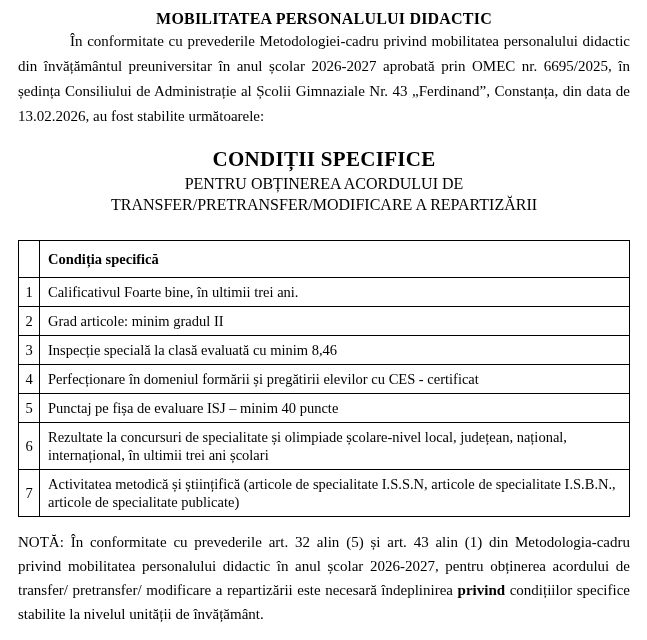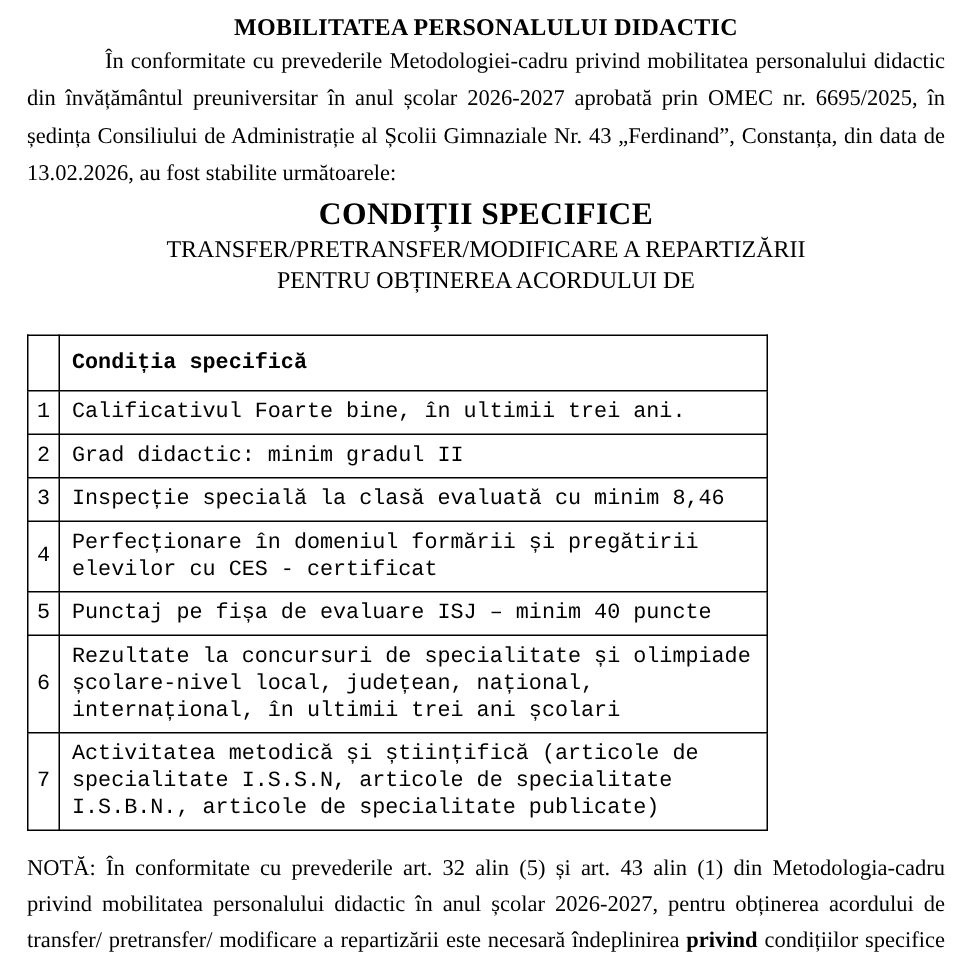--- a/index.html
+++ b/index.html
@@ -23,39 +23,39 @@
     line-height: 21px;
     letter-spacing: 0.2px;
   }
   .intro {
     font-size: 15px;
     line-height: 25px;
     text-align: justify;
     text-indent: 52px;
   }
   .section-heading {
+    margin-top: 17px;
     text-align: center;
   }
   .section-heading .main {
     font-size: 21px;
     font-weight: bold;
     line-height: 27px;
     letter-spacing: 0.3px;
   }
   .section-heading .sub {
     font-size: 16px;
     font-weight: normal;
     line-height: 21px;
   }
   table.conditions {
     margin-top: 25px;
-    width: 494px;
+    width: 612px;
     border-collapse: collapse;
     table-layout: fixed;
-    font-family: Liberation Mono, monospace;
   }
   table.conditions td {
     border: 1px solid #000000;
     font-size: 14.5px;
     line-height: 18px;
     padding: 5px 8px;
     vertical-align: middle;
   }
   table.conditions td.num {
     width: 21px;
@@ -80,37 +80,37 @@
 <div class="page">
 
   <div class="doc-title">
     <div>MOBILITATEA PERSONALULUI DIDACTIC</div>
   </div>
 
   <p class="intro">În conformitate cu prevederile Metodologiei-cadru privind mobilitatea personalului didactic din învățământul preuniversitar în anul școlar 2026-2027 aprobată prin OMEC nr. 6695/2025, în ședința Consiliului de Administrație al Școlii Gimnaziale Nr. 43 „Ferdinand”, Constanța, din data de 13.02.2026, au fost stabilite următoarele:</p>
 
   <div class="section-heading">
     <div class="main">CONDIȚII SPECIFICE</div>
+    <div class="sub">PENTRU OBȚINEREA ACORDULUI DE</div>
     <div class="sub">TRANSFER/PRETRANSFER/MODIFICARE A REPARTIZĂRII</div>
-    <div class="sub">PENTRU OBȚINEREA ACORDULUI DE</div>
   </div>
 
   <table class="conditions">
     <tbody>
       <tr class="header-row">
         <td class="num"></td>
         <td>Condiția specifică</td>
       </tr>
       <tr>
         <td class="num">1</td>
         <td>Calificativul Foarte bine, în ultimii trei ani.</td>
       </tr>
       <tr>
         <td class="num">2</td>
-        <td>Grad didactic: minim gradul II</td>
+        <td>Grad articole: minim gradul II</td>
       </tr>
       <tr>
         <td class="num">3</td>
         <td>Inspecție specială la clasă evaluată cu minim 8,46</td>
       </tr>
       <tr>
         <td class="num">4</td>
         <td>Perfecționare în domeniul formării și pregătirii elevilor cu CES - certificat</td>
       </tr>
       <tr>

